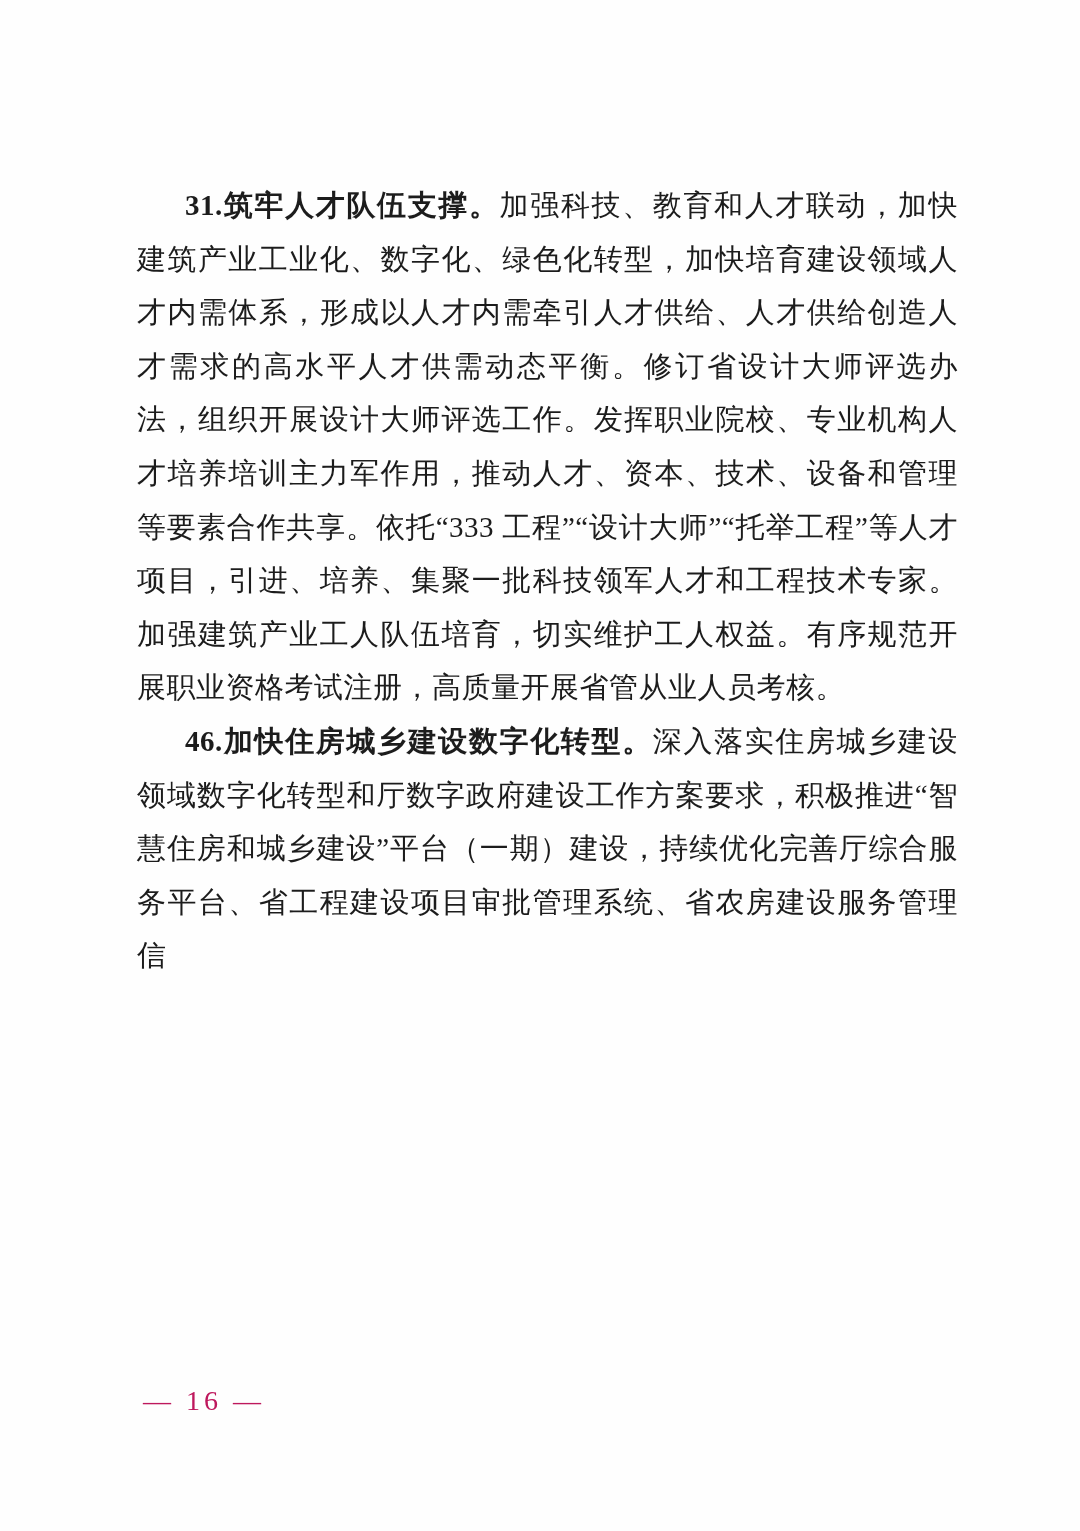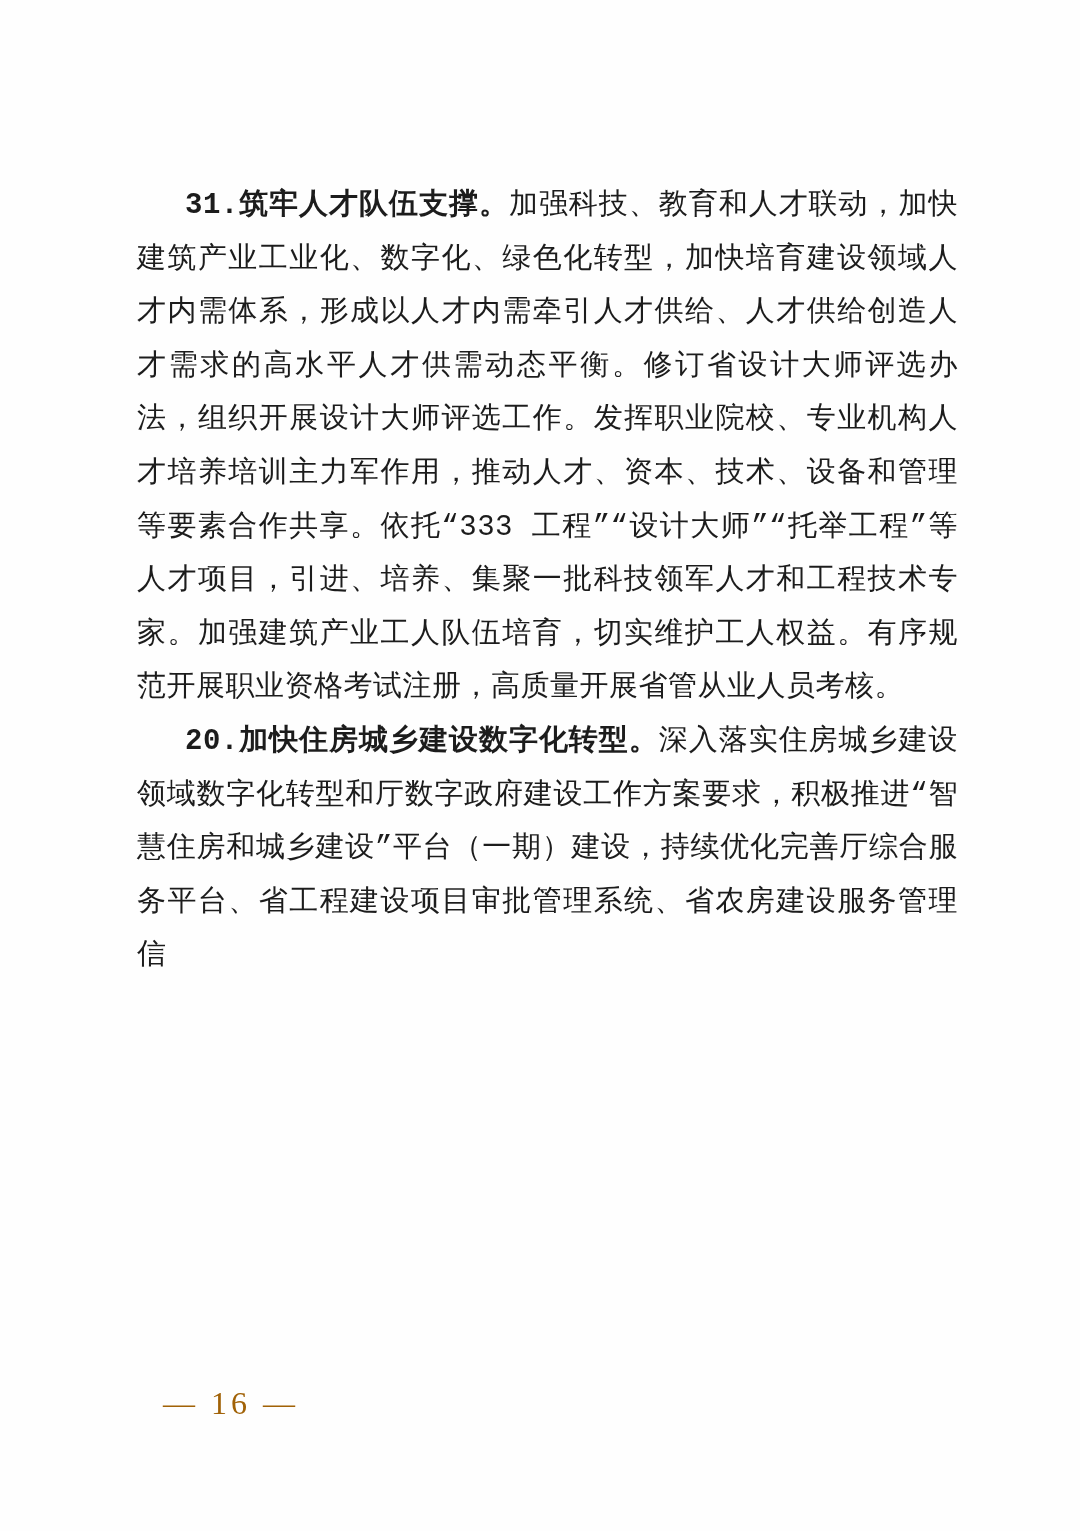--- a/index.html
+++ b/index.html
@@ -25,39 +25,37 @@
   }
   .para {
     margin: 0;
     padding: 0;
     font-size: 29px;
     line-height: 53.6px;
     text-align: justify;
     text-justify: inter-character;
     text-indent: 48px;
     letter-spacing: 0.5px;
-    font-family: Liberation Mono, monospace;
   }
   .para .lead {
     font-weight: 700;
   }
   .footer {
     position: absolute;
     left: 143px;
     top: 1385px;
-    font-size: 32px;
+    font-size: 28px;
     letter-spacing: 4px;
-    color: #a16207;
-    margin-left: 20px;
+    color: #be185d;
   }
 </style>
 </head>
 <body>
 
 <div class="page">
   <div class="content">
     <p class="para"><span class="lead">31.筑牢人才队伍支撑。</span><span>加强科技、教育和人才联动，加快建筑产业工业化、数字化、绿色化转型，加快培育建设领域人才内需体系，形成以人才内需牵引人才供给、人才供给创造人才需求的高水平人才供需动态平衡。修订省设计大师评选办法，组织开展设计大师评选工作。发挥职业院校、专业机构人才培养培训主力军作用，推动人才、资本、技术、设备和管理等要素合作共享。依托“333 工程”“设计大师”“托举工程”等人才项目，引进、培养、集聚一批科技领军人才和工程技术专家。加强建筑产业工人队伍培育，切实维护工人权益。有序规范开展职业资格考试注册，高质量开展省管从业人员考核。</span></p>
-    <p class="para"><span class="lead">20.加快住房城乡建设数字化转型。</span><span>深入落实住房城乡建设领域数字化转型和厅数字政府建设工作方案要求，积极推进“智慧住房和城乡建设”平台（一期）建设，持续优化完善厅综合服务平台、省工程建设项目审批管理系统、省农房建设服务管理信</span></p>
+    <p class="para"><span class="lead">46.加快住房城乡建设数字化转型。</span><span>深入落实住房城乡建设领域数字化转型和厅数字政府建设工作方案要求，积极推进“智慧住房和城乡建设”平台（一期）建设，持续优化完善厅综合服务平台、省工程建设项目审批管理系统、省农房建设服务管理信</span></p>
   </div>
   <div class="footer">
     <span>— 16 —</span>
   </div>
 </div>
 
 </body></html>

